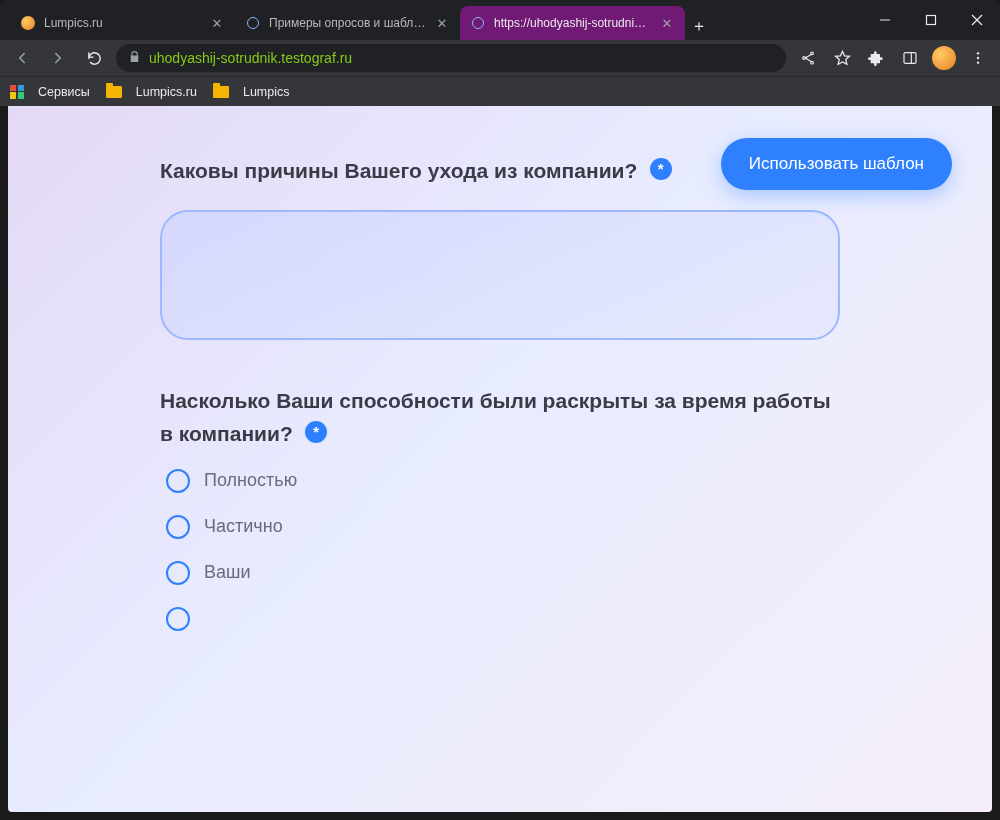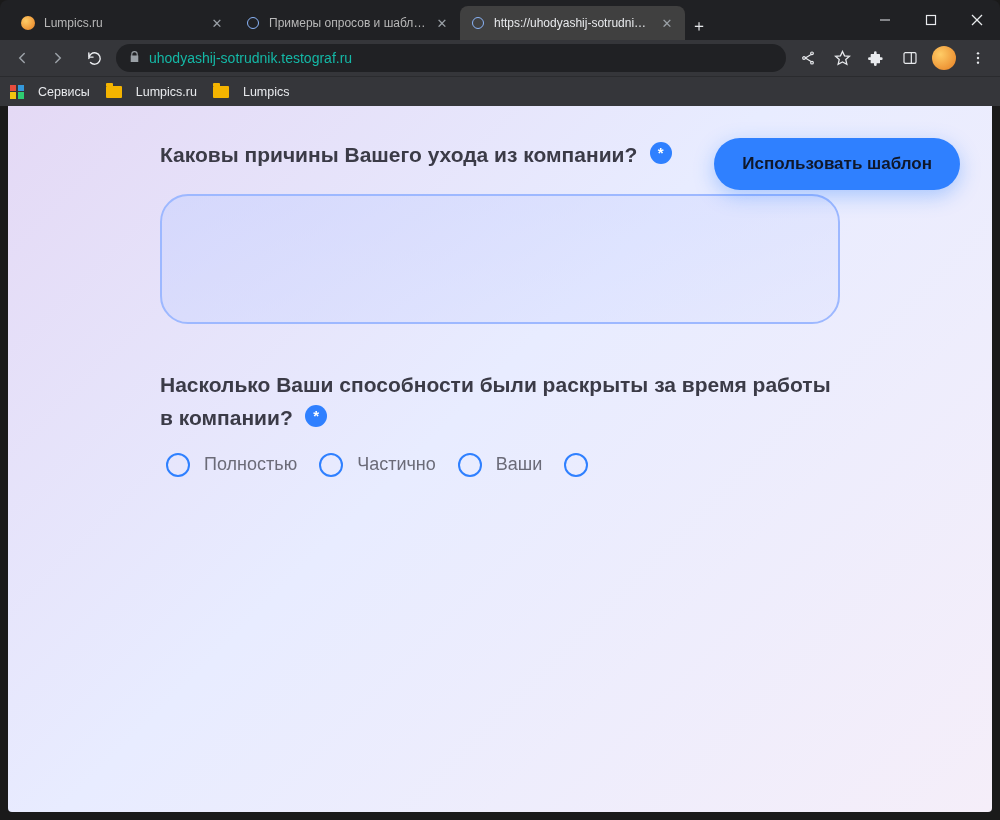--- a/index.html
+++ b/index.html
@@ -16,41 +16,41 @@
 }
 .tabs { display: flex; flex: 1; padding-left: 10px; padding-top: 6px; gap: 0; }
 .tab {
   display: flex; align-items: center; gap: 8px;
   padding: 0 10px; height: 34px; min-width: 0;
   width: 225px;
   color: #b8b8b8; font-size: 12px;
   border-radius: 8px 8px 0 0;
   position: relative; cursor: pointer;
 }
-.tab.active { background: #404040; color: #e8eaed; }
+.tab.active { background: #701a75; color: #e8eaed; }
 .tab .favicon { width: 16px; height: 16px; flex-shrink: 0; display: flex; align-items: center; justify-content: center; }
 .tab .fav-orange { width: 14px; height: 14px; border-radius: 50%; background: radial-gradient(circle at 35% 35%, #ffcc66, #e67e22); }
 .tab .fav-ring { width: 12px; height: 12px; border: 1.5px solid #8ab4f8; border-radius: 50%; }
 .tab .title { white-space: nowrap; overflow: hidden; text-overflow: ellipsis; flex: 1; }
 .tab .close { width: 16px; height: 16px; color: #9aa0a6; display: flex; align-items: center; justify-content: center; font-size: 13px; }
 .newtab { width: 28px; display: flex; align-items: center; justify-content: center; color: #e8eaed; font-size: 16px; cursor: pointer; margin-top: 6px; }
 .winctl { display: flex; }
 .winbtn { width: 46px; display: flex; align-items: center; justify-content: center; color: #e8eaed; cursor: pointer; }
 .winbtn svg { width: 12px; height: 12px; }
 
 .addrbar {
   height: 36px; background: #35363a;
   display: flex; align-items: center; padding: 0 8px; gap: 8px;
 }
 .navbtn { width: 28px; height: 28px; display: flex; align-items: center; justify-content: center; color: #9aa0a6; border-radius: 50%; cursor: pointer; }
 .navbtn.enabled { color: #e8eaed; }
 .omnibox {
   flex: 1; height: 28px; background: #202124; border-radius: 14px;
   display: flex; align-items: center; padding: 0 12px; gap: 8px;
-  color: #14b8a6; font-size: 14px;
+  color: #84cc16; font-size: 14px;
 }
 .omnibox .lock { color: #9aa0a6; }
 .addr-right { display: flex; gap: 6px; align-items: center; }
 .iconbtn { width: 28px; height: 28px; display: flex; align-items: center; justify-content: center; color: #e8eaed; cursor: pointer; }
 .avatar { width: 24px; height: 24px; border-radius: 50%; background: radial-gradient(circle at 35% 35%, #ffcc66, #e67e22); }
 
 .bookmarks {
   height: 30px; background: #35363a; border-top: 1px solid #2a2b2e;
   display: flex; align-items: center; padding: 0 10px; gap: 16px;
   font-size: 12.5px; color: #e8eaed;
@@ -67,44 +67,44 @@
   overflow: hidden;
   border-radius: 0 0 4px 4px;
 }
 .page { position: relative; width: 100%; height: 100%; padding: 32px 60px 0 60px; }
 .page-title {
   font-size: 42px; font-weight: 800; color: #2a2a35;
   text-align: center; letter-spacing: -0.5px;
   margin-bottom: 36px;
 }
 .cta {
-  position: absolute; top: 32px; right: 32px;
-  background: #2f80ff; color: #0f172a; font-weight: 700;
+  position: absolute; top: 32px; right: 40px;
+  background: #2f80ff; color: #ffffff; font-weight: 400;
   font-size: 17px; padding: 16px 28px; border-radius: 999px;
   cursor: pointer; box-shadow: 0 6px 20px rgba(47,128,255,.35);
 }
-.survey { max-width: 680px; margin: 0 auto; }
+.survey { max-width: 680px; margin: 16px auto; }
 .q { margin-bottom: 40px; }
 .q-label {
   font-size: 21px; font-weight: 700; color: #3b3b47;
   line-height: 1.6; display: inline;
 }
 .req {
   display: inline-flex; width: 22px; height: 22px; border-radius: 50%;
   background: #2f80ff; color: #fff; align-items: center; justify-content: center;
   font-size: 15px; font-weight: 900; margin-left: 8px; vertical-align: 4px;
 }
 .textarea {
   margin-top: 22px; width: 100%; height: 130px;
   border-radius: 28px; border: 2px solid #9db8ff;
   background: linear-gradient(160deg, rgba(200,210,255,.55), rgba(220,225,255,.35));
   padding: 18px 22px; font-size: 16px; color: #333;
   resize: none; outline: none;
 }
-.options { margin-top: 18px; display: flex; flex-direction: row; gap: 22px; padding-left: 6px; }
+.options { margin-top: 18px; display: flex; flex-direction: column; gap: 22px; padding-left: 6px; }
 .opt { display: flex; align-items: center; gap: 14px; cursor: pointer; }
 .radio {
   width: 24px; height: 24px; border: 2.5px solid #2f80ff; border-radius: 50%;
   flex-shrink: 0;
 }
 .opt-label { font-size: 18px; color: #6b6b78; }
 </style>
 </head>
 <body>
 

